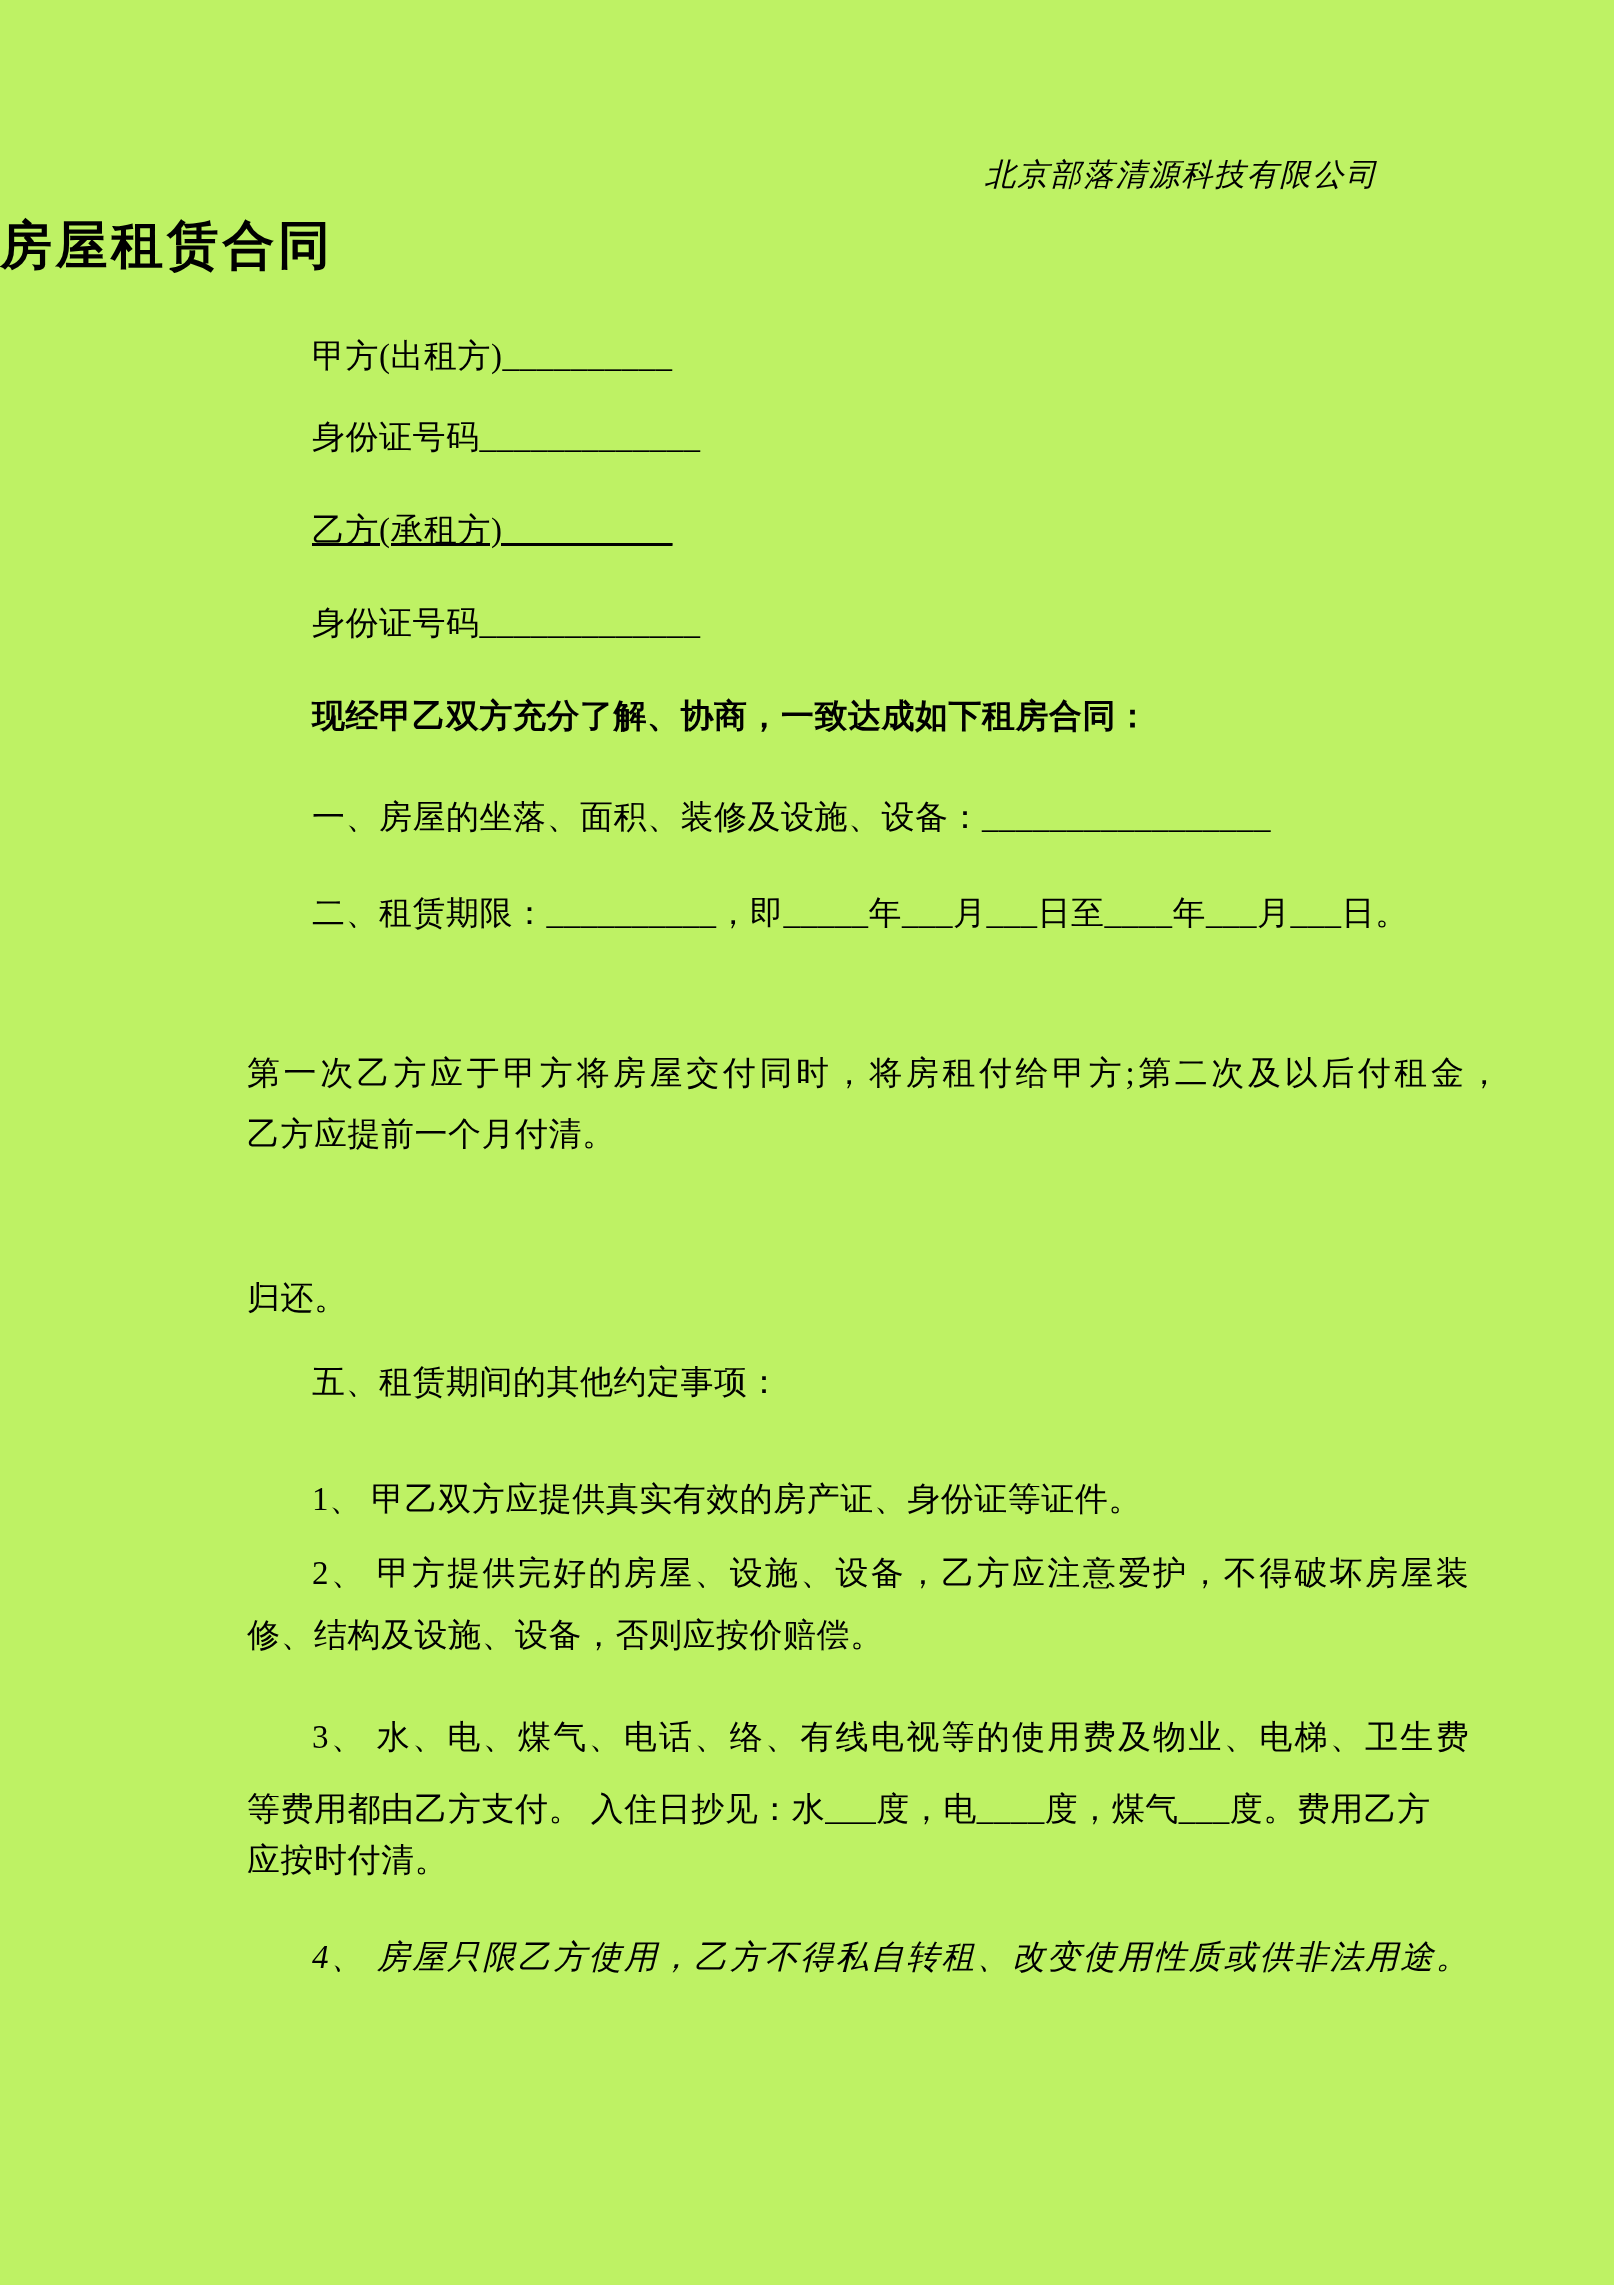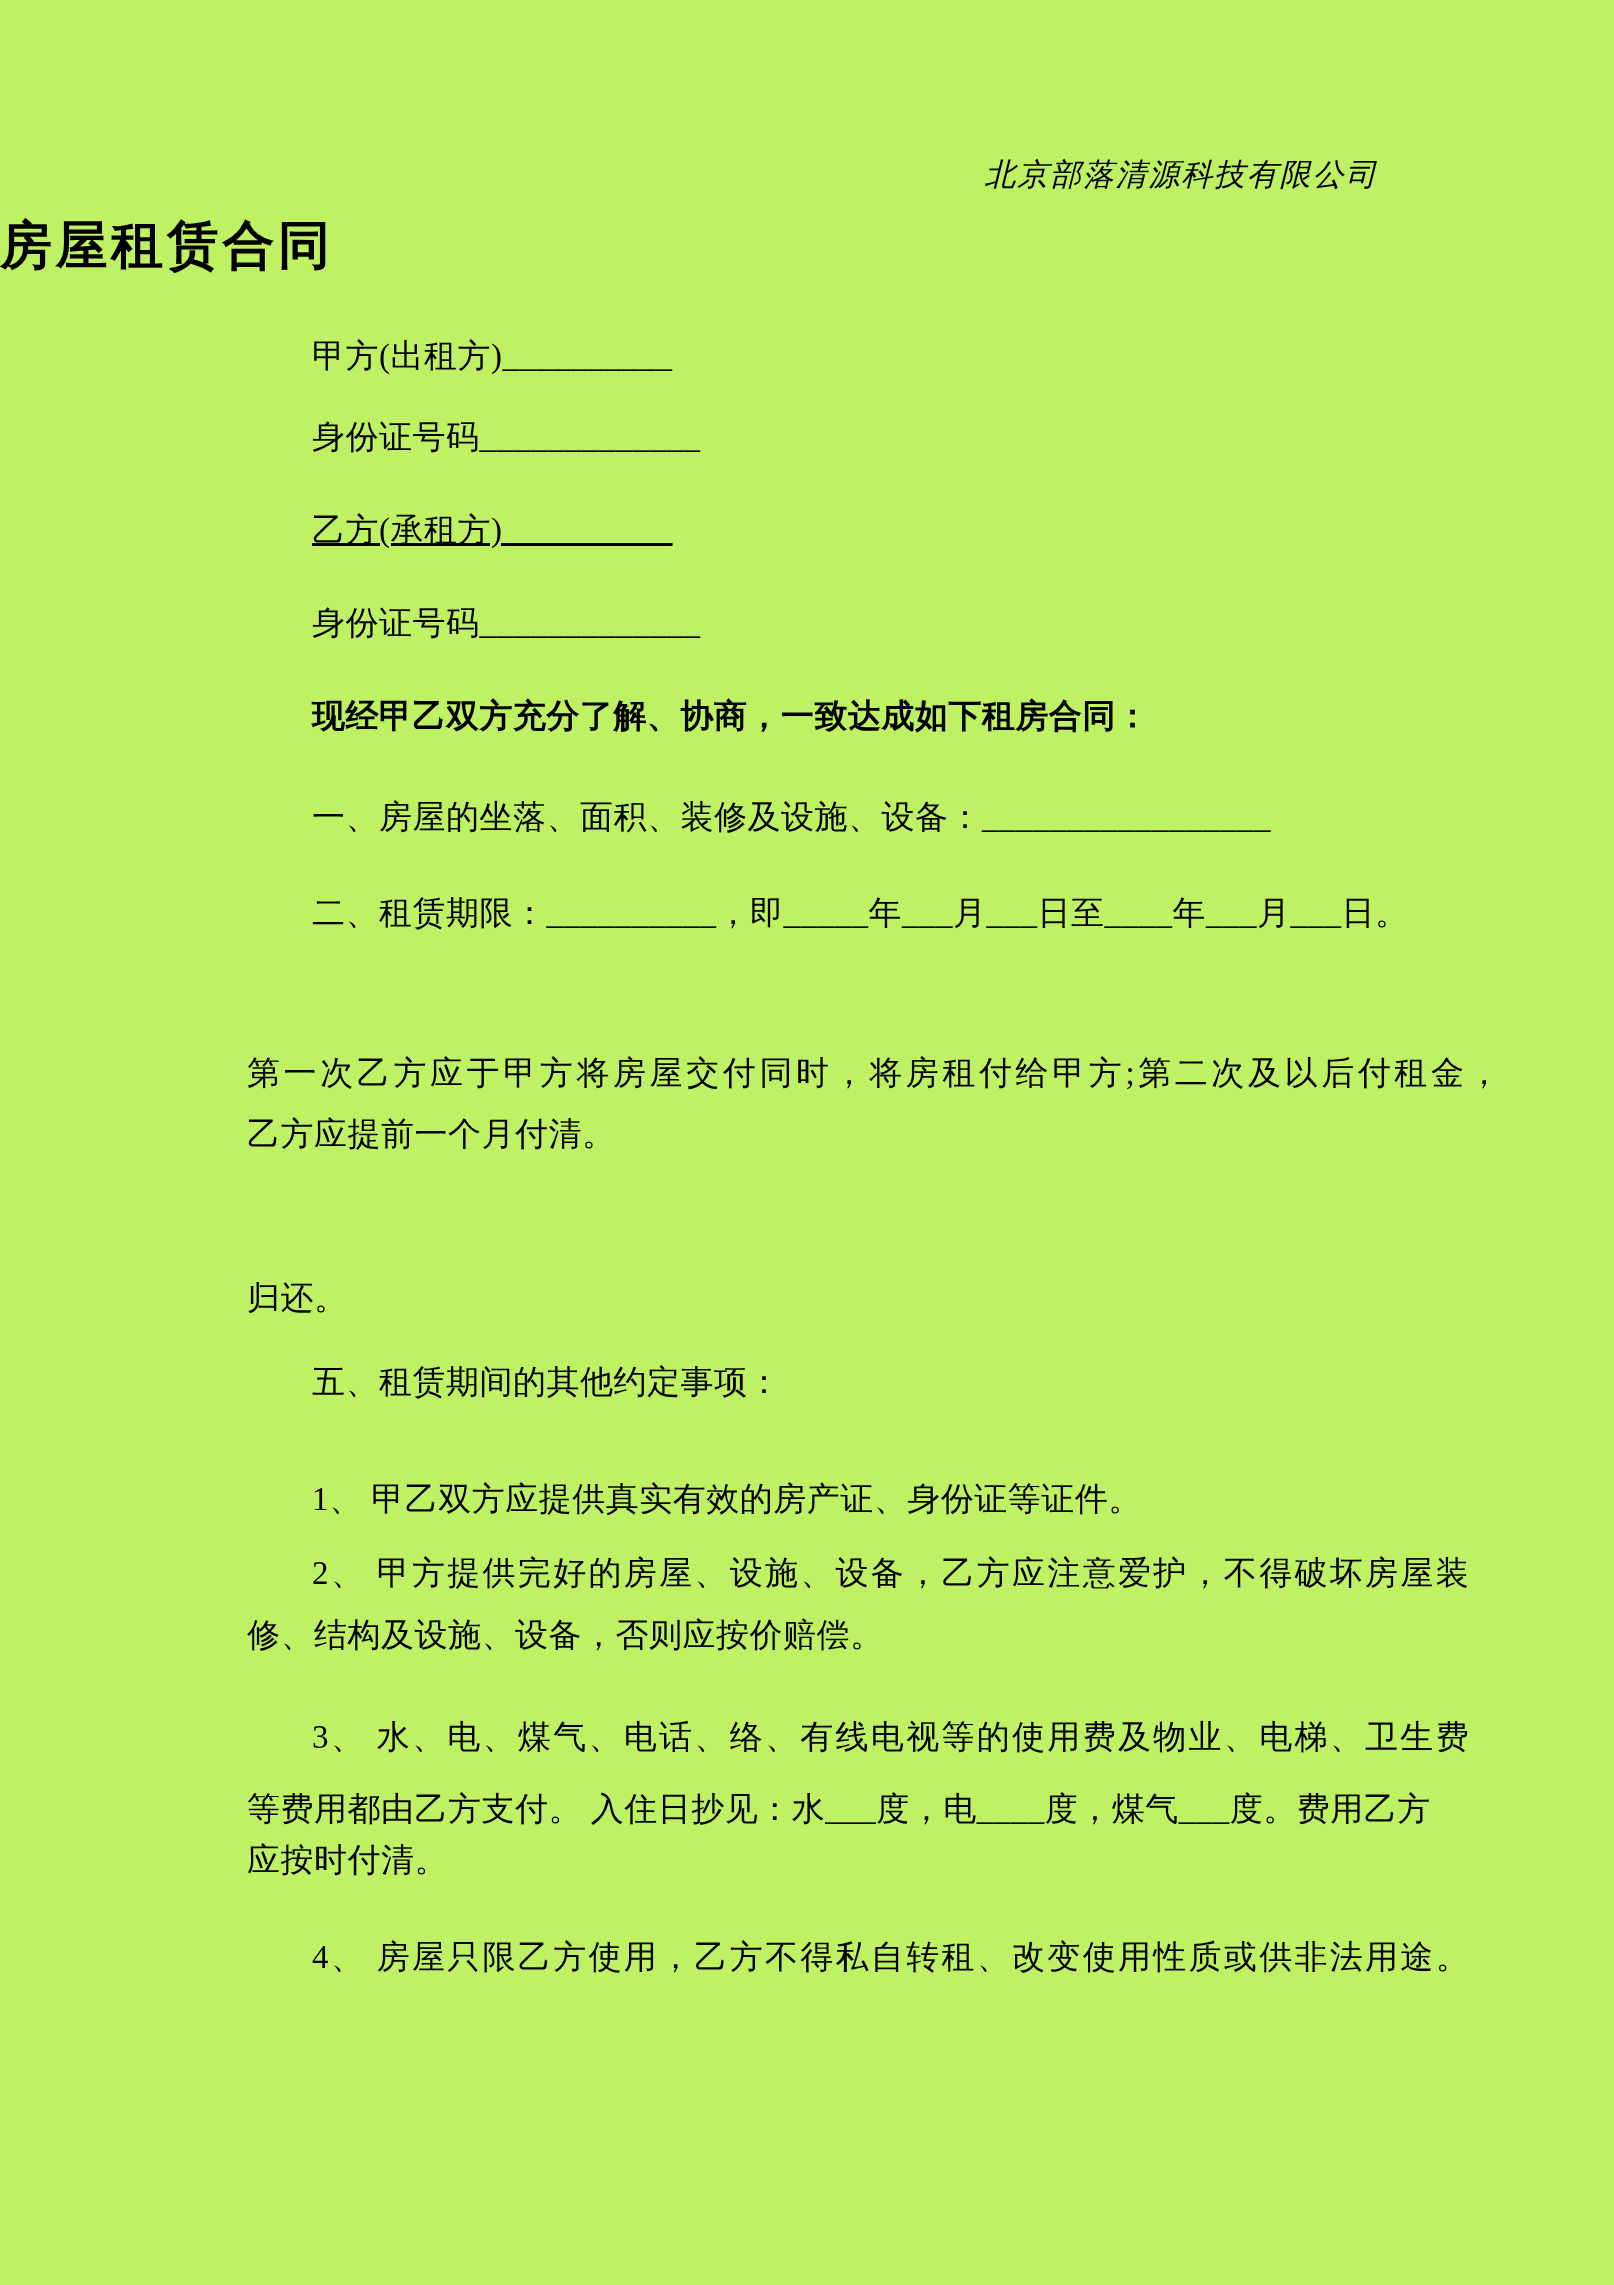--- a/index.html
+++ b/index.html
@@ -57,21 +57,21 @@
   .y-c3-3       { top: 1114px; }
   .y-c4-1       { top: 1213px; }
   .y-c4-2       { top: 1278px; }
   .y-c5         { top: 1362px; }
   .y-i1         { top: 1455px; margin-top: 24px; }
   .y-i2-1       { top: 1553px; }
   .y-i2-2       { top: 1615px; }
   .y-i3-1       { top: 1717px; }
   .y-i3-2       { top: 1777px; margin-top: 12px; }
   .y-i3-3       { top: 1840px; }
-  .y-i4         { top: 1937px; }
+  .y-i4         { top: 1937px; font-style: italic; }
 </style>
 </head>
 <body>
 
 <div class="page">
 
   <div class="line company">北京部落清源科技有限公司</div>
 
   <div class="line doc-title">房屋租赁合同</div>
 

